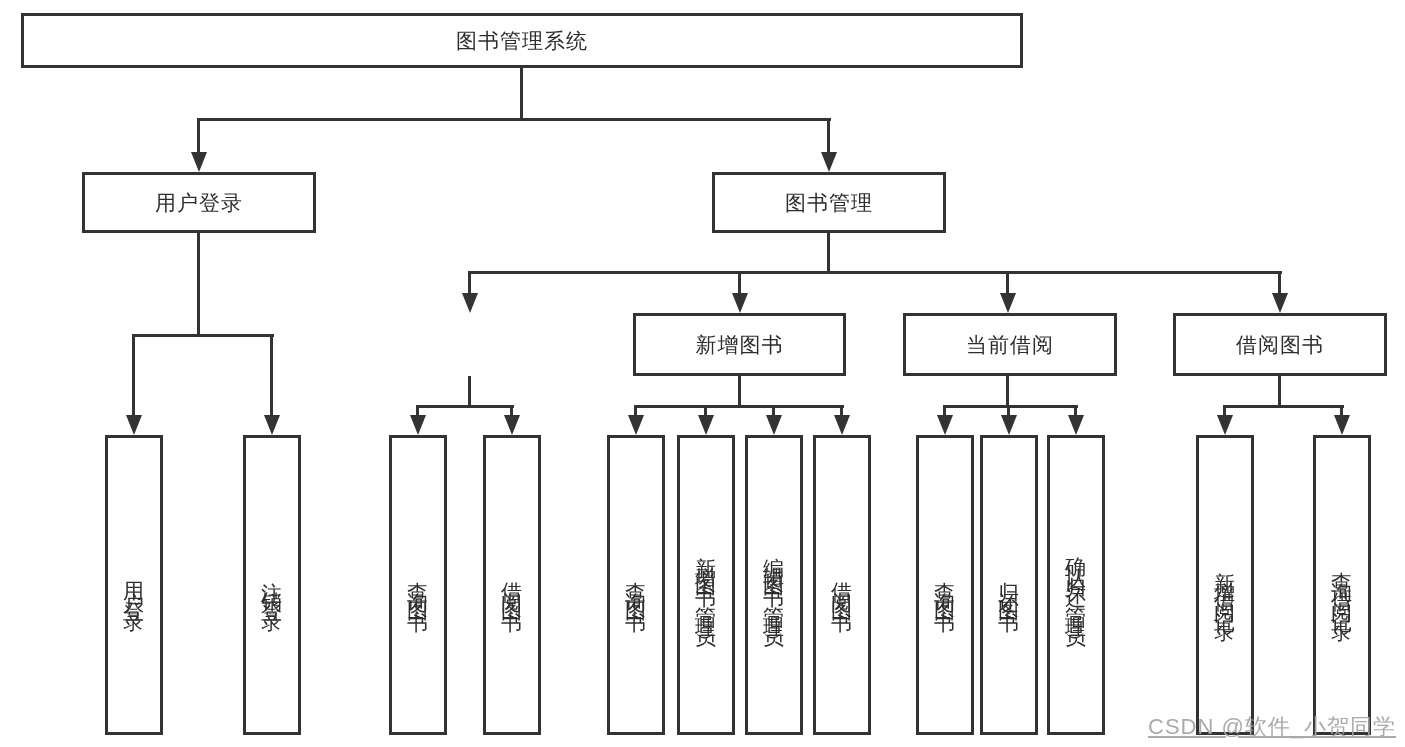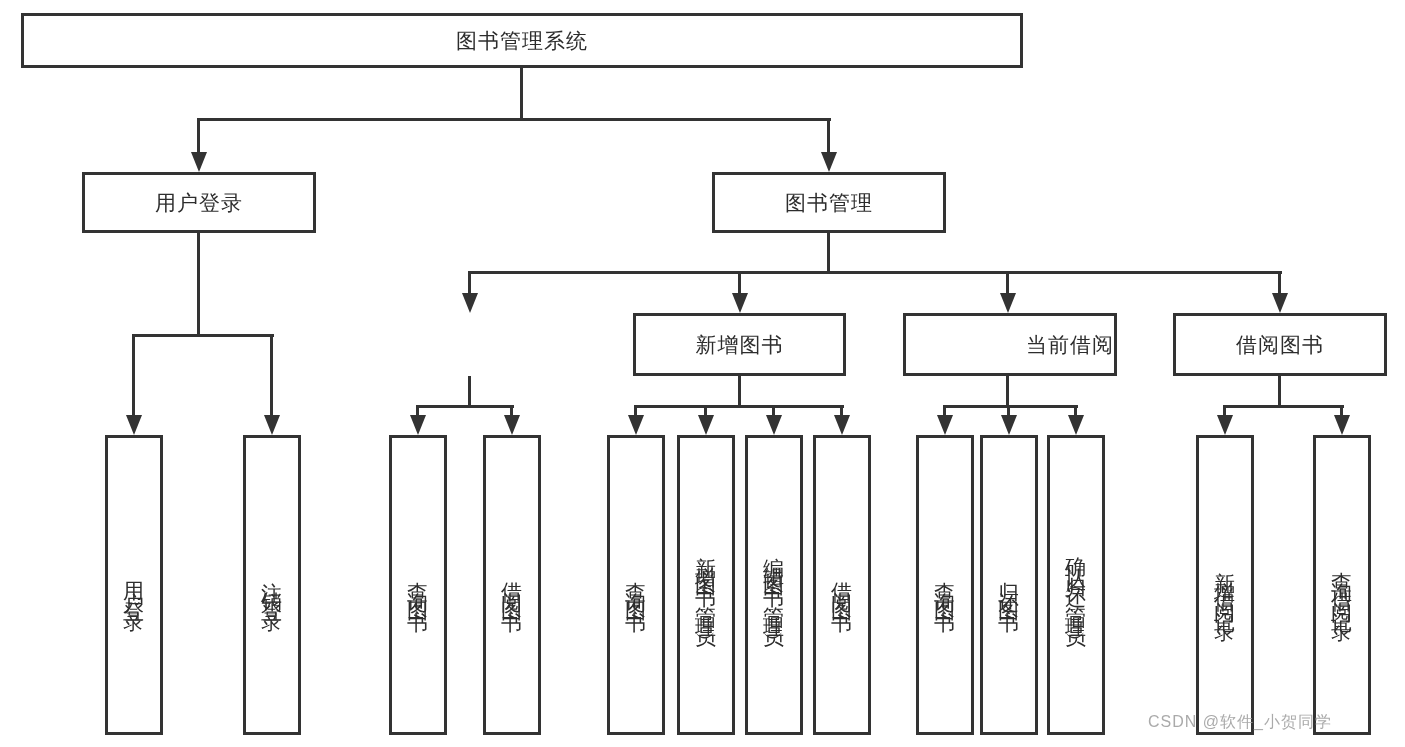--- a/index.html
+++ b/index.html
@@ -59,24 +59,25 @@
     width: 0;
     height: 0;
     border-left: 8px solid transparent;
     border-right: 8px solid transparent;
     border-top: 20px solid #333333;
   }
   .watermark {
     position: absolute;
     left: 1148px;
     top: 712px;
-    font-size: 16px;
+    font-size: 22px;
     color: rgba(165,165,165,0.95);
     letter-spacing: 1px;
     z-index: 5;
+    text-decoration: underline;
   }
 </style>
 </head>
 <body>
 
 <div id="canvas">
 
   <div class="box" style="left:21px; top:13px; width:1002px; height:55px;">
     <span>图书管理系统</span>
   </div>
@@ -109,21 +110,21 @@
   <div class="vline" style="left:738px; top:271px; height:24px;"></div>
   <div class="arrow" style="left:732px; top:293px;"></div>
   <div class="vline" style="left:1006px; top:271px; height:24px;"></div>
   <div class="arrow" style="left:1000px; top:293px;"></div>
   <div class="vline" style="left:1278px; top:271px; height:24px;"></div>
   <div class="arrow" style="left:1272px; top:293px;"></div>
 
   <div class="box" style="left:633px; top:313px; width:213px; height:63px;">
     <span>新增图书</span>
   </div>
-  <div class="box" style="left:903px; top:313px; width:214px; height:63px;justify-content:flex-end;">
+  <div class="box" style="left:903px; top:313px; width:214px; height:63px;">
     <span>当前借阅</span>
   </div>
   <div class="box" style="left:1173px; top:313px; width:214px; height:63px;">
     <span>借阅图书</span>
   </div>
 
   <div class="vline" style="left:468px; top:376px; height:31px;"></div>
   <div class="hline" style="left:416px; top:405px; width:98px;"></div>
   <div class="vline" style="left:416px; top:405px; height:12px;"></div>
   <div class="arrow" style="left:410px; top:415px;"></div>

